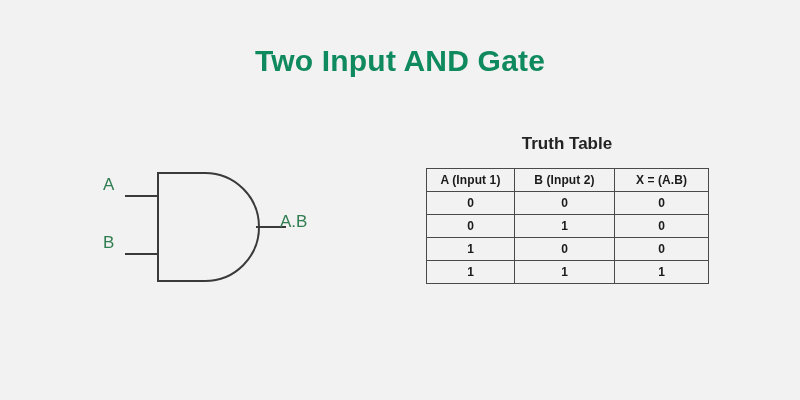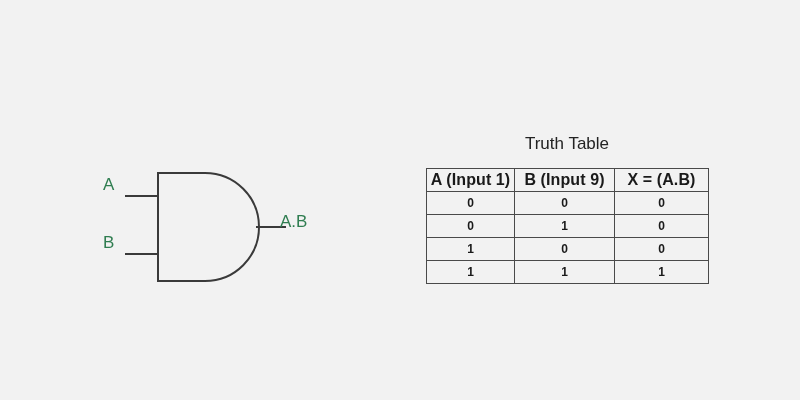--- a/index.html
+++ b/index.html
@@ -63,59 +63,60 @@
   
   .table-block {
     position: absolute;
     left: 426px;
     top: 134px;
     width: 282px;
   }
   .table-title {
     text-align: center;
     font-size: 17px;
-    font-weight: normal;
+    font-weight: bold;
     color: #232323;
     line-height: 20px;
     margin-bottom: 14px;
   }
   table.truth-table {
     border-collapse: collapse;
     width: 282px;
     background: #f2f2f2;
     table-layout: fixed;
   }
   table.truth-table th,
   table.truth-table td {
     border: 1px solid #4a4a4a;
     text-align: center;
     color: #1a1a1a;
     font-weight: bold;
     background: #f2f2f2;
   }
   table.truth-table th {
-    font-size: 16px;
+    font-size: 12px;
     height: 22px;
     padding: 0 2px;
     letter-spacing: 0.1px;
   }
   table.truth-table td {
     font-size: 12px;
     height: 22px;
     padding: 0;
   }
   table.truth-table col.col-a { width: 88px; }
   table.truth-table col.col-b { width: 100px; }
   table.truth-table col.col-x { width: 94px; }
 </style>
 </head>
 <body>
 
 <div id="page">
 
+  <div class="page-title">Two Input AND Gate</div>
 
   <div class="gate-figure">
     <svg class="gate-svg" width="300" height="160" viewBox="0 0 300 160">
 
       <path d="M 78 23 L 125 23 A 54 54 0 0 1 125 131 L 78 131 Z" fill="none" stroke="#3a3a3a" stroke-width="2"></path>
 
       <line x1="45" y1="46" x2="78" y2="46" stroke="#3a3a3a" stroke-width="2"></line>
 
       <line x1="45" y1="104" x2="78" y2="104" stroke="#3a3a3a" stroke-width="2"></line>
 
@@ -132,21 +133,21 @@
 
     <table class="truth-table">
       <colgroup>
         <col class="col-a">
         <col class="col-b">
         <col class="col-x">
       </colgroup>
       <thead>
         <tr>
           <th>A (Input 1)</th>
-          <th>B (Input 9)</th>
+          <th>B (Input 2)</th>
           <th>X = (A.B)</th>
         </tr>
       </thead>
       <tbody>
         <tr>
           <td>0</td>
           <td>0</td>
           <td>0</td>
         </tr>
         <tr>

